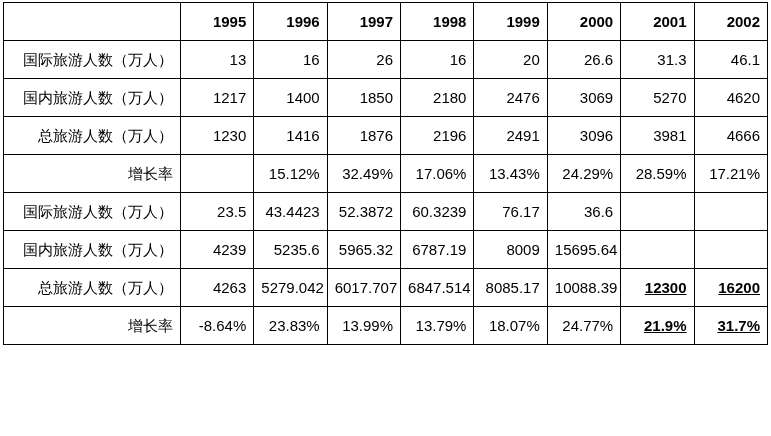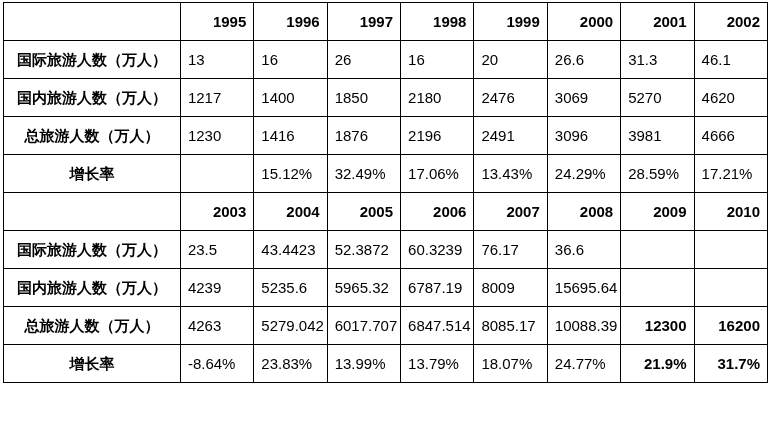--- a/index.html
+++ b/index.html
@@ -28,33 +28,35 @@
     border: 1px solid #000000;
     height: 37px;
     padding: 0 7px;
     font-size: 15px;
     line-height: 18px;
     vertical-align: middle;
     overflow: hidden;
     white-space: nowrap;
   }
   td.rowhead {
-    text-align: center;
-    font-weight: bold;
+    text-align: right;
+    font-weight: normal;
     width: 176px;
   }
   td.colhead {
     text-align: right;
     font-weight: bold;
   }
   td.num {
+    text-align: right;
   }
   td.strongnum {
     text-align: right;
     font-weight: bold;
+    text-decoration: underline;
   }
   .datacol { width: 73px; }
 </style>
 </head>
 <body>
 
 <div class="sheet">
   <table class="grid">
     <colgroup>
       <col style="width:176px">
@@ -122,31 +124,20 @@
         <td class="num"></td>
         <td class="num">15.12%</td>
         <td class="num">32.49%</td>
         <td class="num">17.06%</td>
         <td class="num">13.43%</td>
         <td class="num">24.29%</td>
         <td class="num">28.59%</td>
         <td class="num">17.21%</td>
       </tr>
 
-      <tr>
-        <td class="rowhead"></td>
-        <td class="colhead">2003</td>
-        <td class="colhead">2004</td>
-        <td class="colhead">2005</td>
-        <td class="colhead">2006</td>
-        <td class="colhead">2007</td>
-        <td class="colhead">2008</td>
-        <td class="colhead">2009</td>
-        <td class="colhead">2010</td>
-      </tr>
 
       <tr>
         <td class="rowhead">国际旅游人数（万人）</td>
         <td class="num">23.5</td>
         <td class="num">43.4423</td>
         <td class="num">52.3872</td>
         <td class="num">60.3239</td>
         <td class="num">76.17</td>
         <td class="num">36.6</td>
         <td class="num"></td>

